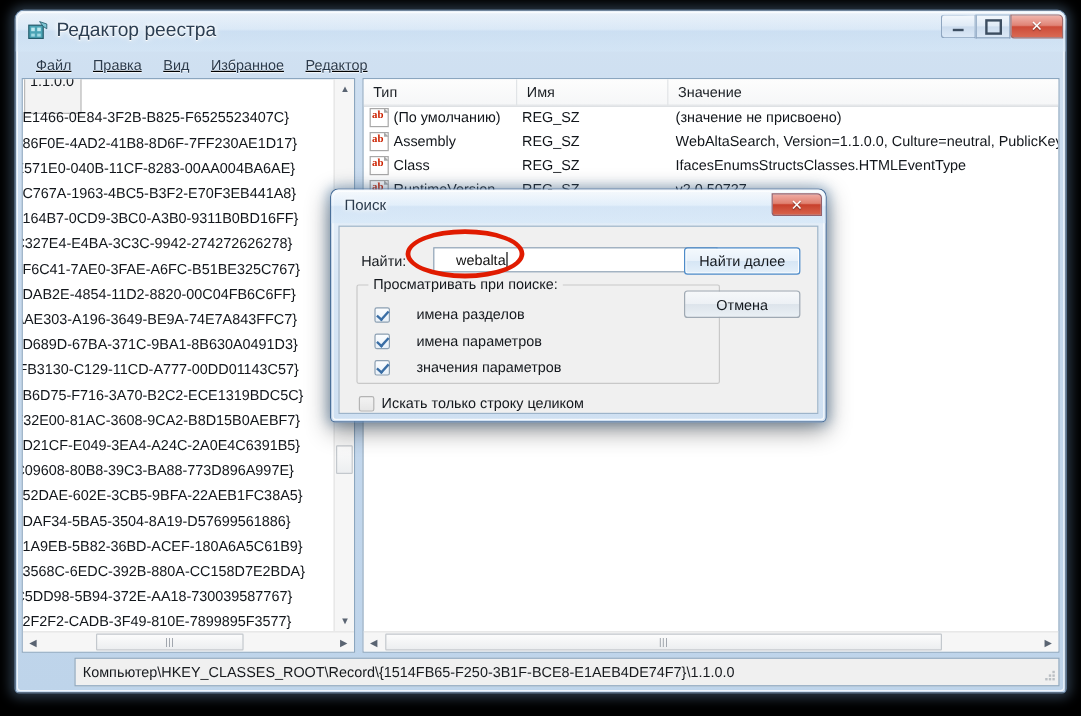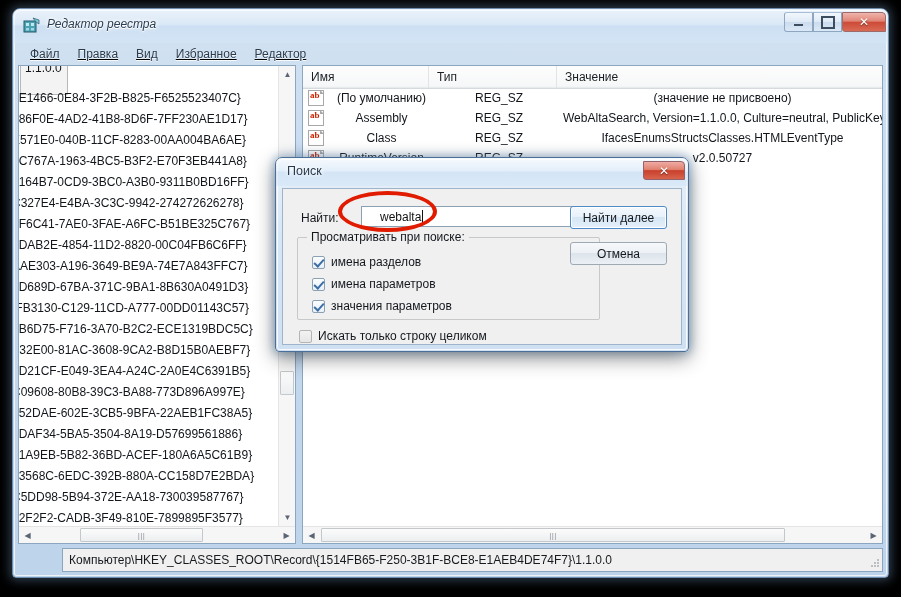--- a/index.html
+++ b/index.html
@@ -37,24 +37,23 @@
         rgba(255,255,255,0.55) 0%,
         rgba(228,240,252,0.5) 45%,
         rgba(196,220,244,0.35) 50%,
         rgba(214,232,248,0.5) 100%);
   }
   #app-icon {
     position: absolute; left: 10px; top: 8px; width: 17px; height: 17px;
   }
   #title-text {
     position: absolute; left: 34px; top: 8px;
-    font-size: 12px; color: #2c3e52;
+    font-size: 16px; color: #2c3e52;
     text-shadow: 0 0 4px #fff, 0 0 6px #fff, 0 1px 0 #fff;
     white-space: nowrap;
-    font-style: italic;
   }
   .wbtn {
     position: absolute; top: 3px; height: 20px; width: 29px;
     border: 1px solid #8fa6c0;
     border-top-color: #a8bed6;
     background: linear-gradient(to bottom, #f2f7fc 0%, #dfeaf6 48%, #ccdcee 52%, #dbe8f6 100%);
     box-sizing: border-box;
     cursor: default;
   }
   #btn-min { left: 771px; border-radius: 3px 0 0 3px; }
@@ -130,21 +129,21 @@
   .lv-col {
     font-size: 12px; color: #1b1f24; padding: 4px 0 0 8px;
     border-right: 1px solid #e1e4e7; box-sizing: border-box;
     white-space: nowrap; cursor: default;
   }
   .c-name { width: 126px; }
   .c-type { width: 128px; }
   .c-val  { flex: 1; border-right: none; }
 
   #lv-body { position: absolute; left: 0; top: 22px; right: 0; bottom: 18px; overflow: hidden; }
-  .lv-row { height: 20px; display: flex; align-items: center; white-space: nowrap; cursor: default; text-align: center; }
+  .lv-row { height: 20px; display: flex; align-items: center; white-space: nowrap; cursor: default; }
   .ab-icon {
     width: 14px; height: 14px; margin: 0 4px 0 5px; position: relative; flex: none;
     background: #fff; border: 1px solid #a8a8a8;
   }
   .ab-icon::after {
     content: "ab"; position: absolute; left: 1px; top: -1px;
     font-size: 9px; font-weight: bold; color: #cc2200;
     font-family: "Liberation Serif", serif;
   }
   .ab-icon::before {
@@ -242,21 +241,21 @@
   #groupbox {
     position: absolute; left: 14px; top: 48px; width: 303px; height: 83px;
     border: 1px solid #c8c8c8; border-radius: 2px; box-sizing: border-box;
   }
   #group-legend {
     position: absolute; left: 9px; top: -8px; background: #f0f0f0;
     padding: 0 4px; font-size: 12px; color: #14181d; white-space: nowrap;
   }
   .cbrow {
     position: absolute; left: 14px; display: flex; align-items: center;
-    font-size: 12px; color: #14181d; white-space: nowrap; cursor: default;
+    font-size: 12px; color: #14181d; white-space: nowrap; cursor: default; gap: 16px;
   }
   .cbox {
     width: 13px; height: 13px; margin-right: 6px; flex: none;
     border: 1px solid #8ca0b3; border-radius: 2px; box-sizing: border-box;
     background: linear-gradient(to bottom,#fbfdff,#e8f0f8);
     position: relative;
   }
   .cbox.checked::after {
     content: ""; position: absolute; left: 3px; top: 0px;
     width: 4px; height: 8px; border: solid #3a6ea5;
@@ -415,22 +414,22 @@
           <span class="sb-grip">|||</span>
         </div>
         <div class="sb-arrow" style="right:0;top:0;">▶</div>
       </div>
     </div>
 
     <div id="splitter"></div>
 
     <div class="pane" id="list-pane">
       <div id="lv-header">
+        <div class="lv-col c-type">Тип</div>
         <div class="lv-col c-name">Имя</div>
-        <div class="lv-col c-type">Тип</div>
         <div class="lv-col c-val">Значение</div>
       </div>
 
       <div id="lv-body">
         <div class="lv-row">
           <span class="ab-icon"></span>
           <span class="lv-cell lv-name">(По умолчанию)</span>
           <span class="lv-cell lv-type">REG_SZ</span>
           <span class="lv-cell lv-value">(значение не присвоено)</span>
         </div>

